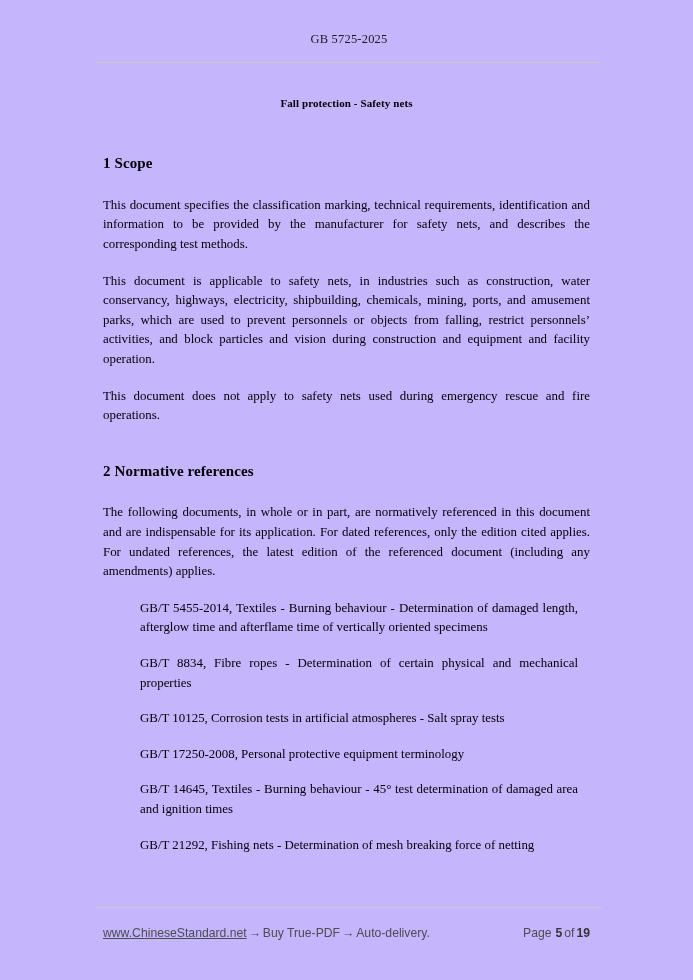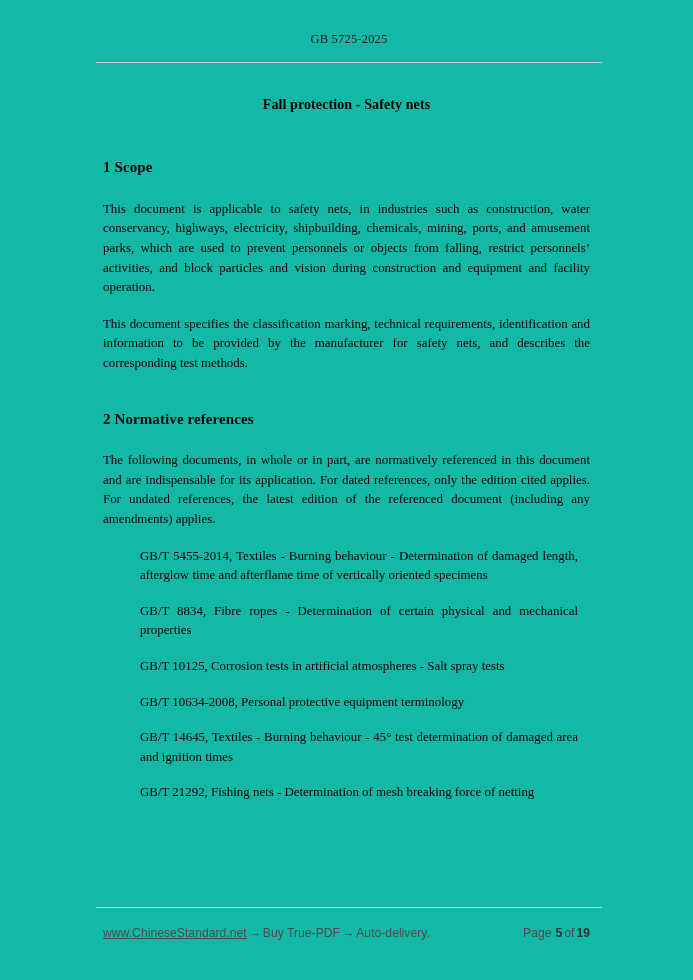--- a/index.html
+++ b/index.html
@@ -5,21 +5,21 @@
   html, body {
     margin: 0;
     padding: 0;
     background: #ffffff;
   }
   .page {
     position: relative;
     width: 693px;
     height: 980px;
     margin: 0 auto;
-    background: #14b8a6;
+    background: #c4b5fd;
     font-family: "Liberation Serif", "DejaVu Serif", serif;
     color: #000000;
     overflow: hidden;
     box-sizing: border-box;
   }
 
   
   .page-header {
     position: absolute;
     top: 33px;
@@ -45,21 +45,21 @@
   
   .content {
     position: absolute;
     top: 96px;
     left: 103px;
     width: 487px;
   }
 
   .doc-title {
     text-align: center;
-    font-size: 14px;
+    font-size: 11px;
     font-weight: bold;
     line-height: 1.3;
     margin: 0 0 44px 0;
     letter-spacing: 0.1px;
   }
 
   .section-heading {
     font-size: 15px;
     font-weight: bold;
     line-height: 1.3;
@@ -146,32 +146,33 @@
     <div class="hdr-text">GB 5725-2025</div>
   </div>
   <div class="header-rule"></div>
 
   <div class="content">
 
     <h1 class="doc-title">Fall protection - Safety nets</h1>
 
     <h2 class="section-heading">1 Scope</h2>
 
+    <p class="para">This document specifies the classification marking, technical requirements, identification and information to be provided by the manufacturer for safety nets, and describes the corresponding test methods.</p>
     <p class="para">This document is applicable to safety nets, in industries such as construction, water conservancy, highways, electricity, shipbuilding, chemicals, mining, ports, and amusement parks, which are used to prevent personnels or objects from falling, restrict personnels’ activities, and block particles and vision during construction and equipment and facility operation.</p>
-    <p class="para">This document specifies the classification marking, technical requirements, identification and information to be provided by the manufacturer for safety nets, and describes the corresponding test methods.</p>
+    <p class="para">This document does not apply to safety nets used during emergency rescue and fire operations.</p>
 
     <h2 class="section-heading second">2 Normative references</h2>
 
     <p class="para">The following documents, in whole or in part, are normatively referenced in this document and are indispensable for its application. For dated references, only the edition cited applies. For undated references, the latest edition of the referenced document (including any amendments) applies.</p>
 
     <ul class="ref-list">
       <li>GB/T 5455-2014, Textiles - Burning behaviour - Determination of damaged length, afterglow time and afterflame time of vertically oriented specimens</li>
       <li>GB/T 8834, Fibre ropes - Determination of certain physical and mechanical properties</li>
       <li>GB/T 10125, Corrosion tests in artificial atmospheres - Salt spray tests</li>
-      <li>GB/T 10634-2008, Personal protective equipment terminology</li>
+      <li>GB/T 17250-2008, Personal protective equipment terminology</li>
       <li>GB/T 14645, Textiles - Burning behaviour - 45° test determination of damaged area and ignition times</li>
       <li>GB/T 21292, Fishing nets - Determination of mesh breaking force of netting</li>
     </ul>
 
   </div>
 
   <div class="footer-rule"></div>
 
   <div class="page-footer">
     <div class="footer-left"><span class="footer-url">www.ChineseStandard.net</span><span class="footer-arrow">→</span><span>Buy True-PDF</span><span class="footer-arrow">→</span><span>Auto-delivery.</span></div>

